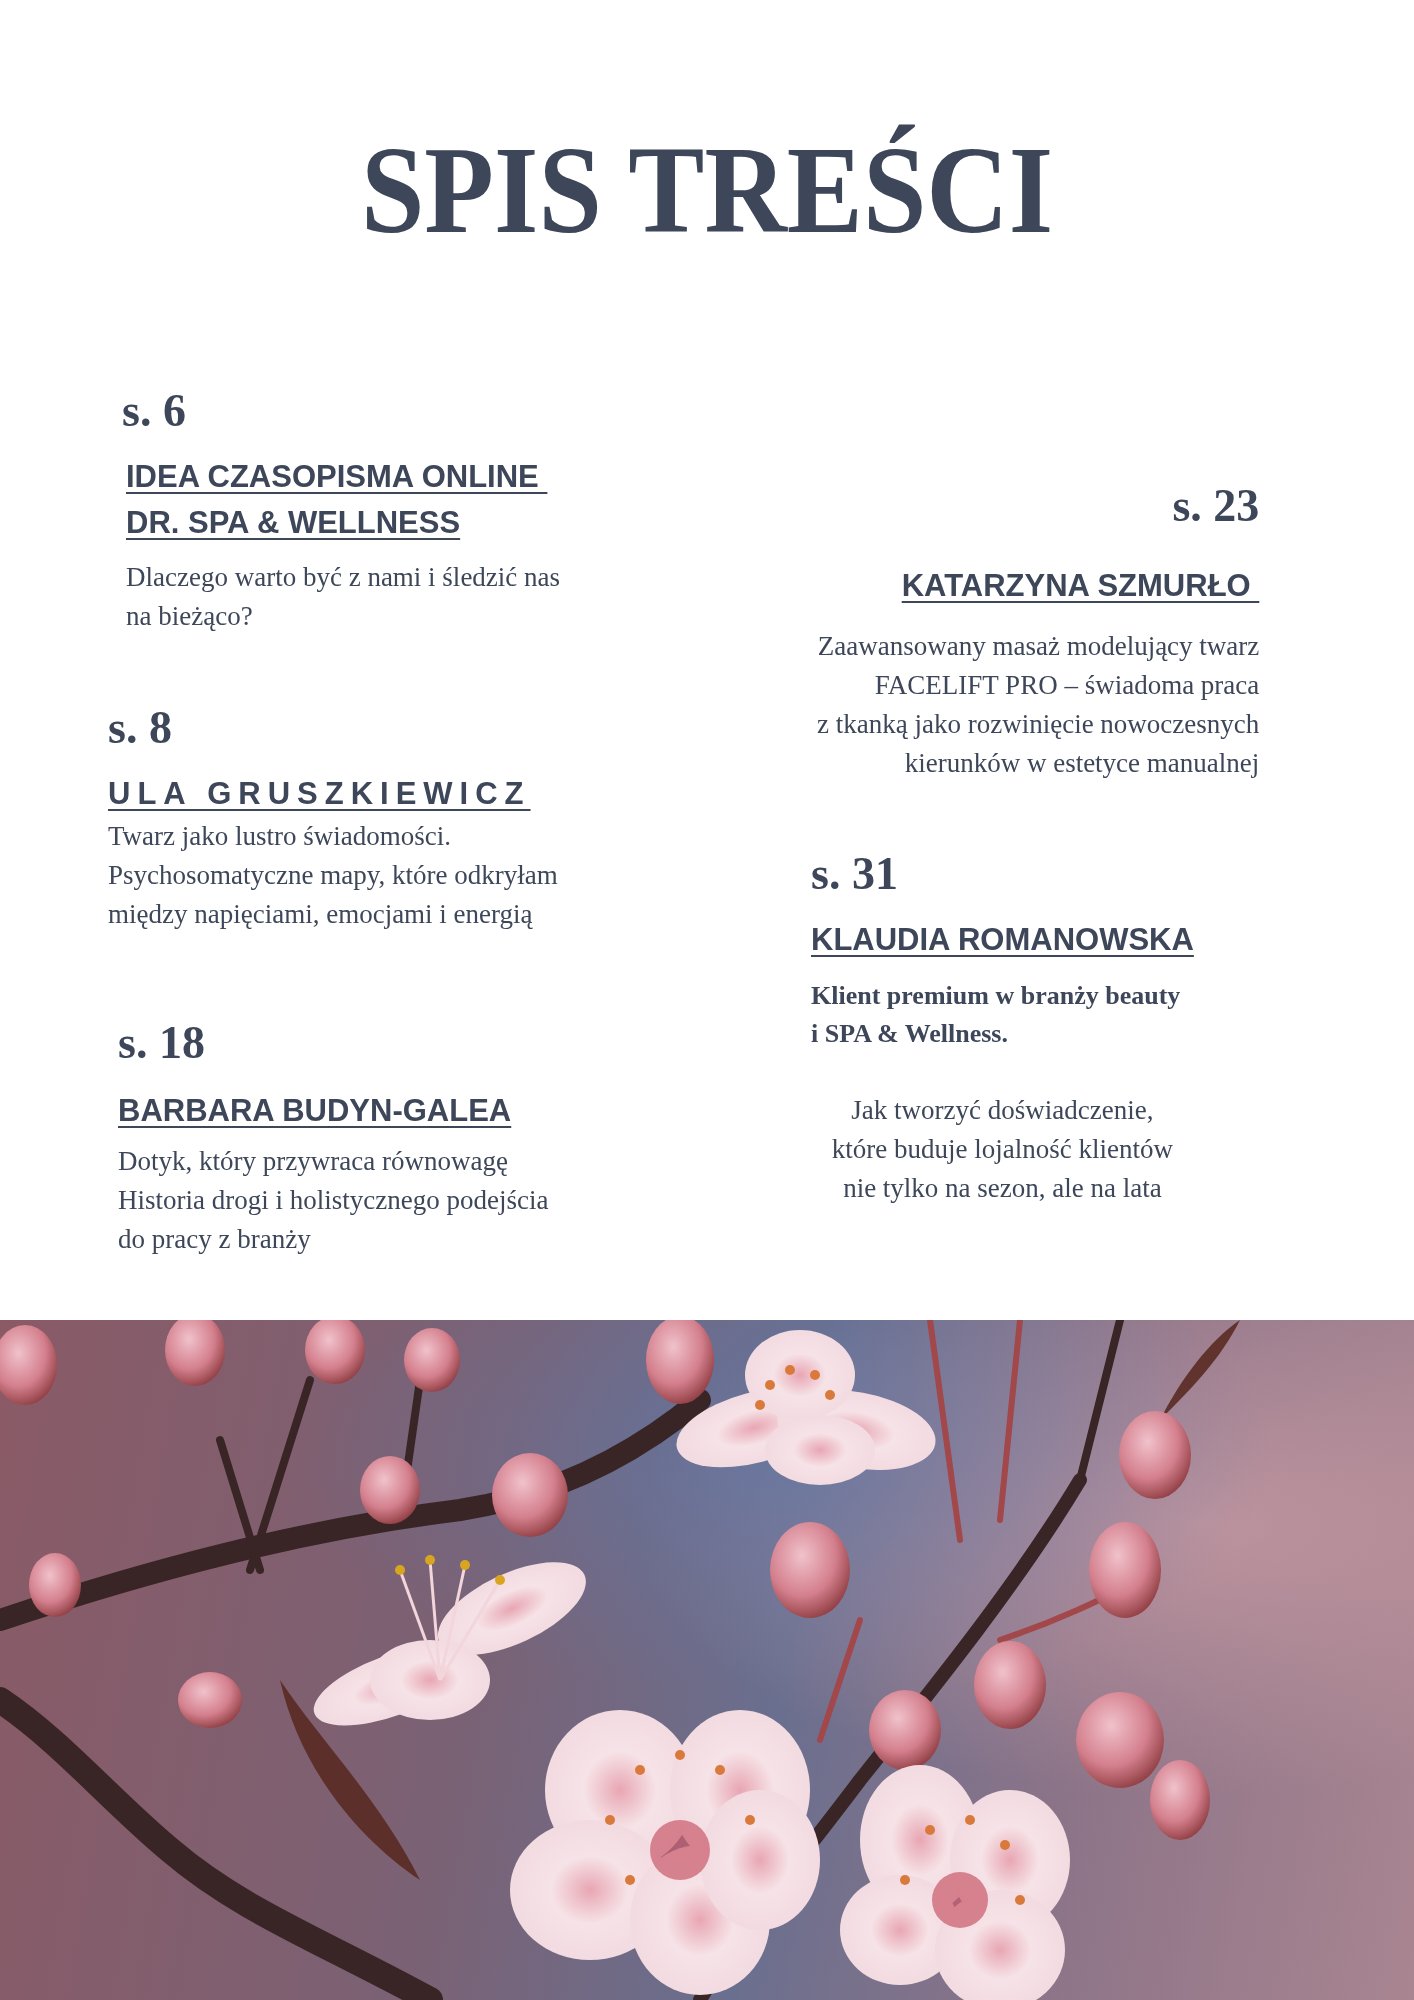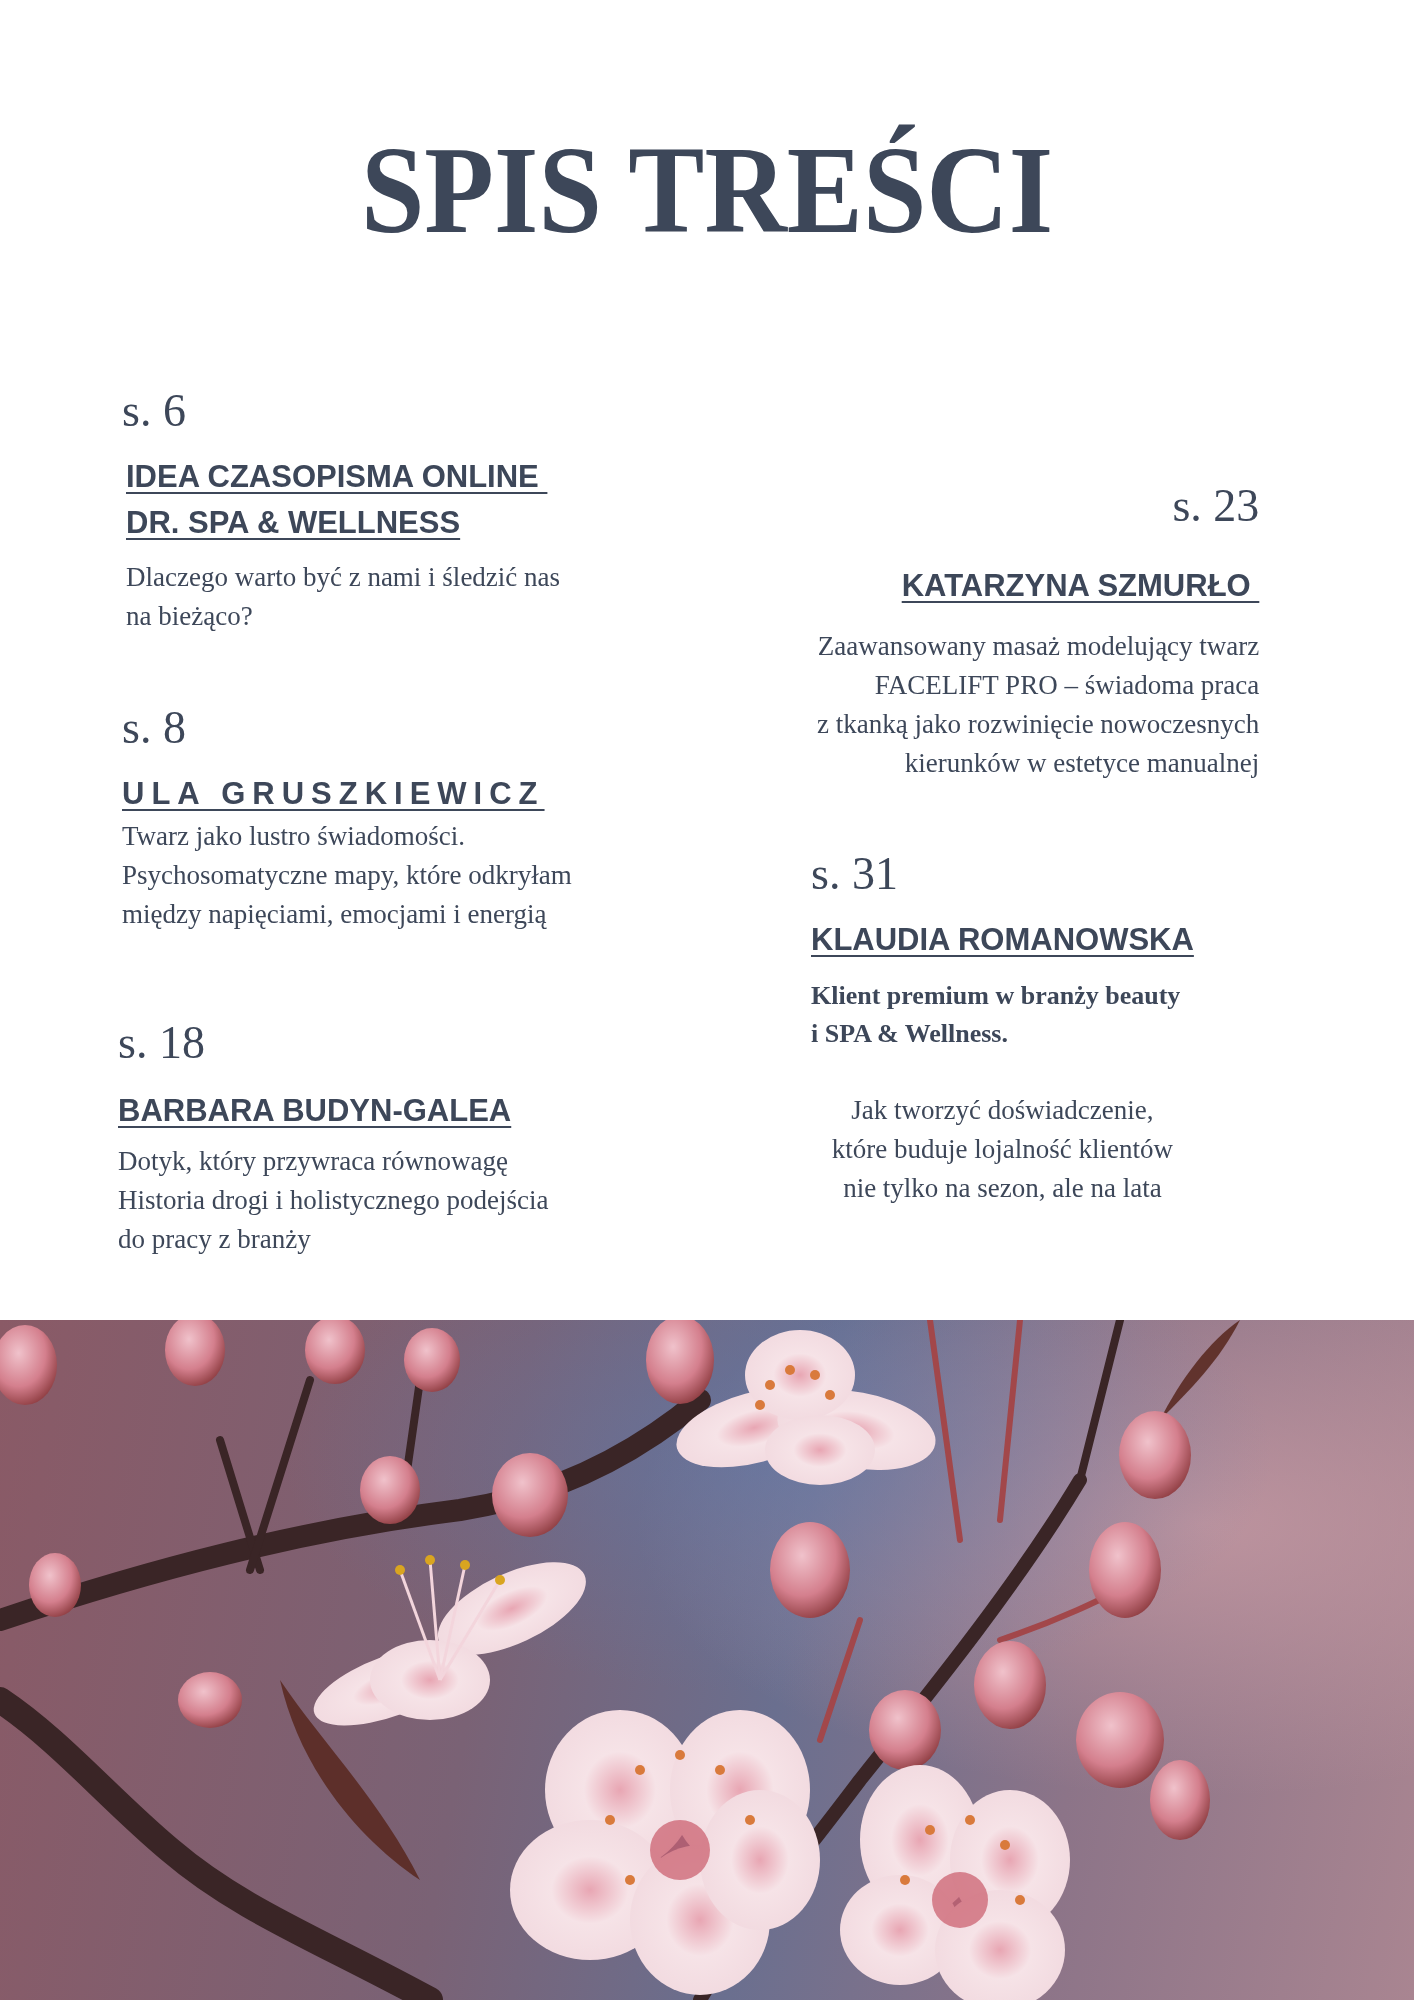--- a/index.html
+++ b/index.html
@@ -9,21 +9,21 @@
   .title {
     position: absolute; left: 0; top: 120px; width: 1414px; text-align: center;
     font-family: "Liberation Serif", "DejaVu Serif", serif;
     font-weight: bold; font-size: 124px; letter-spacing: 0px; color: #3d4759;
     transform: scaleX(0.92); transform-origin: center;
   }
 
   .entry { position: absolute; }
   .page-no {
     font-family: "Liberation Serif", "DejaVu Serif", serif;
-    font-weight: normal; font-size: 46px; color: #3d4759; line-height: 1;
+    font-weight: bold; font-size: 46px; color: #3d4759; line-height: 1;
     display: block;
   }
   .heading {
     font-family: Liberation Sans, sans-serif;
     font-weight: bold; font-size: 31px; color: #3d4759;
     text-decoration: underline; text-underline-offset: 5px; text-decoration-thickness: 2px;
     line-height: 46px; display: block; white-space: pre;
   }
   .heading.spaced { letter-spacing: 7px; }
   .desc {
@@ -49,21 +49,21 @@
   <div style="margin-top:20px; margin-left:4px;">
     <span class="heading">IDEA CZASOPISMA ONLINE </span>
     <span class="heading">DR. SPA &amp; WELLNESS</span>
   </div>
   <div class="desc" style="margin-top:12px; margin-left:4px;">
     <span class="line">Dlaczego warto być z nami i śledzić nas</span>
     <span class="line">na bieżąco?</span>
   </div>
 </div>
 
-<div class="entry" style="left:122px; top:705px;">
+<div class="entry" style="left:108px; top:705px;">
   <span class="page-no">s. 8</span>
   <div style="margin-top:20px;">
     <span class="heading spaced">ULA GRUSZKIEWICZ</span>
   </div>
   <div class="desc" style="margin-top:0px;">
     <span class="line">Twarz jako lustro świadomości.</span>
     <span class="line">Psychosomatyczne mapy, które odkryłam</span>
     <span class="line">między napięciami, emocjami i energią</span>
   </div>
 </div>

